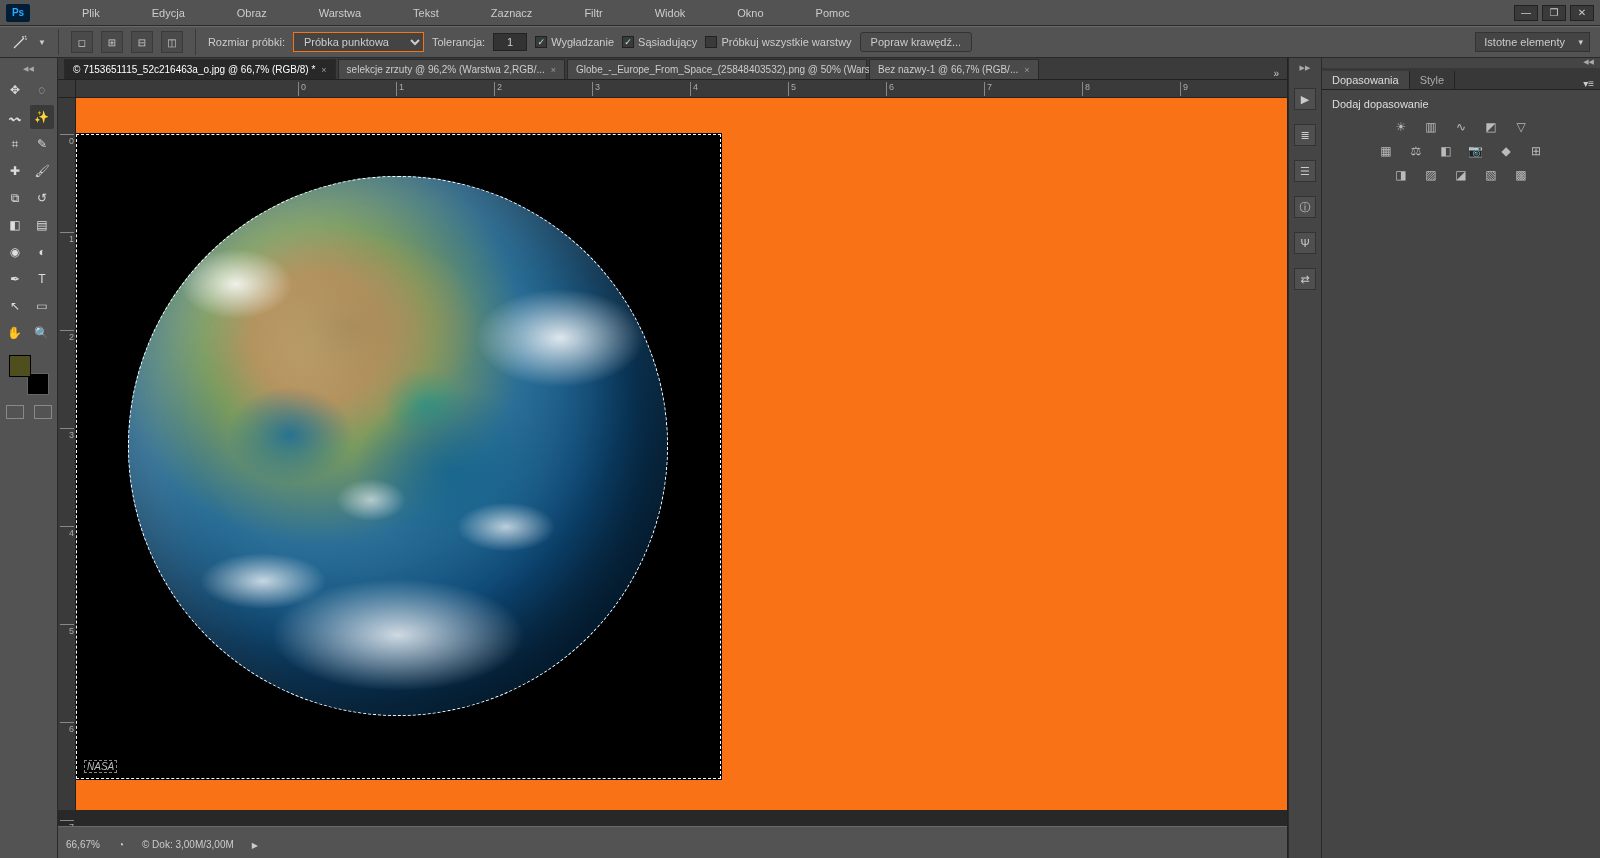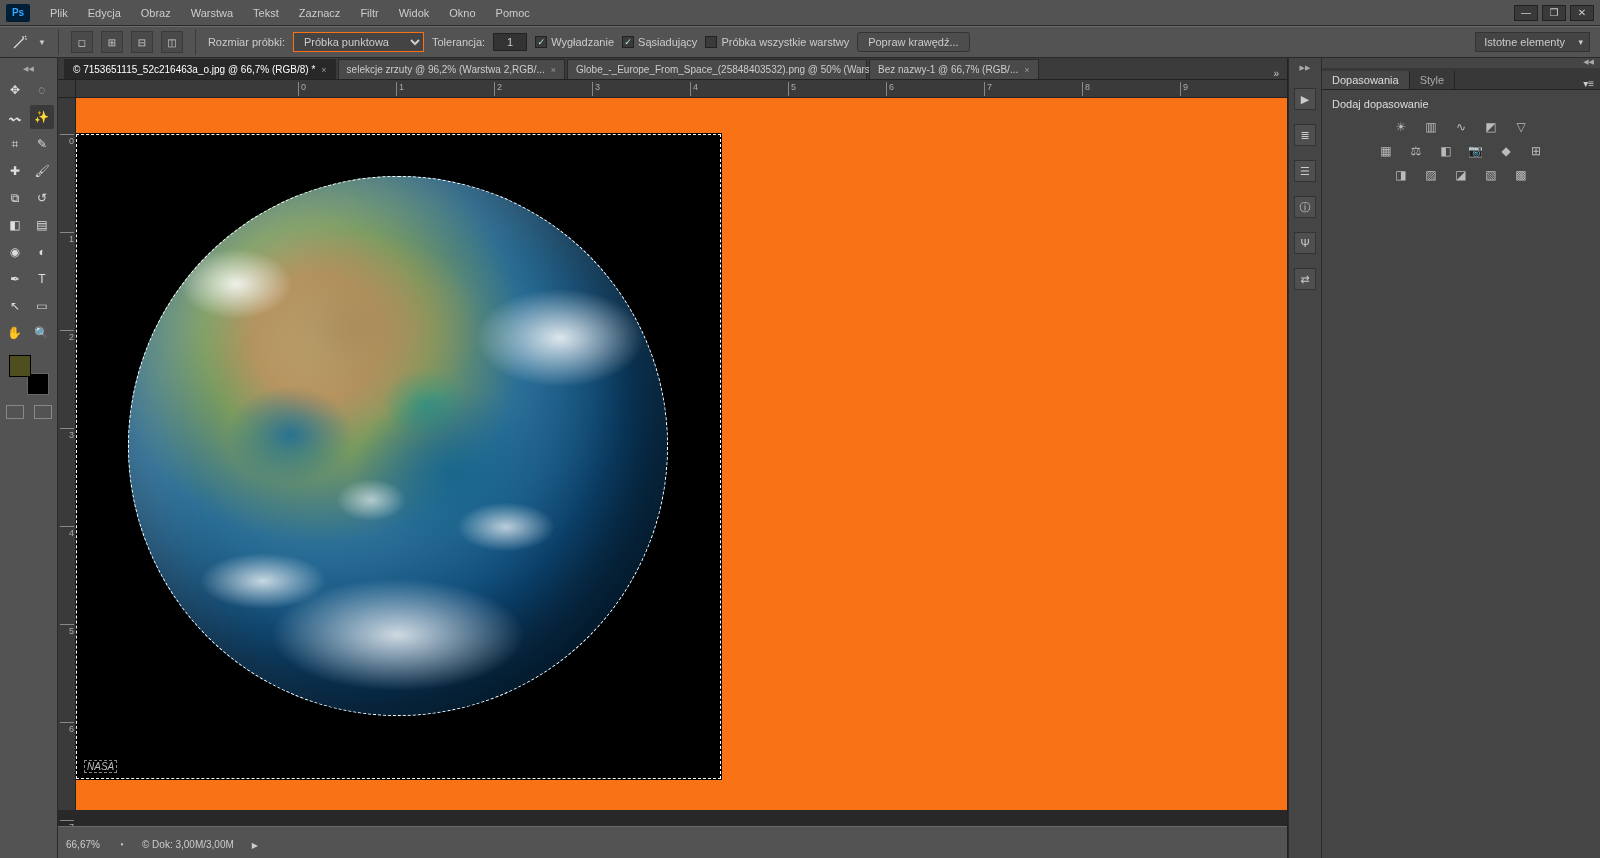--- a/index.html
+++ b/index.html
@@ -1,19 +1,19 @@
 <!DOCTYPE html>
 <html><head>
 <meta charset="utf-8">
 <style>
 * { margin:0; padding:0; box-sizing:border-box; font-family:"Segoe UI",Tahoma,sans-serif; }
 body { background:#535353; color:#ccc; font-size:11px; overflow:hidden; width:1600px; height:858px; position:relative; }
 
 
-.menubar { height:26px; background:#535353; display:flex; align-items:center; padding:0 6px; border-bottom:1px solid #2a2a2a; }
+.menubar { height:26px; background:#535353; display:flex; align-items:center; padding:0 6px; border-bottom:1px solid #2a2a2a;gap:32px; }
 .menubar .logo { width:24px; height:18px; background:#001e36; color:#31a8ff; font-weight:bold; font-size:10px; display:flex; align-items:center; justify-content:center; border-radius:2px; margin-right:10px; }
 .menubar .menu-item { padding:0 10px; cursor:default; }
 .menubar .wincontrols { margin-left:auto; display:flex; gap:4px; }
 .menubar .wincontrols span { width:24px; height:16px; background:#3a3a3a; display:flex; align-items:center; justify-content:center; font-size:10px; border:1px solid #222;}
 
 
 .optbar { height:32px; background:#535353; border-top:1px solid #6a6a6a; border-bottom:1px solid #2a2a2a; display:flex; align-items:center; padding:0 10px; gap:8px; }
 .optbar .toolicon { width:20px; height:20px; display:flex; align-items:center; justify-content:center; }
 .optbar .divider { width:1px; height:26px; background:#3a3a3a; margin:0 4px; }
 .optbar .iconbtn { width:22px; height:22px; border:1px solid #3a3a3a; background:#4a4a4a; display:flex; align-items:center; justify-content:center; font-size:10px; }
@@ -142,21 +142,21 @@
   <div class="check">
       <span class="box">✓</span>
       <span>Wygładzanie</span>
     </div>
   <div class="check">
       <span class="box">✓</span>
       <span>Sąsiadujący</span>
     </div>
   <div class="check">
       <span class="box"></span>
-      <span>Próbka wszystkie warstwy</span>
+      <span>Próbkuj wszystkie warstwy</span>
     </div>
   <button class="refine">Popraw krawędź...</button>
   <div class="spacer"></div>
   <div class="workspace">Istotne elementy</div>
 </div>
 
 <div class="main">
 
   <div class="toolbox">
     <div class="collapse">◀◀</div>

